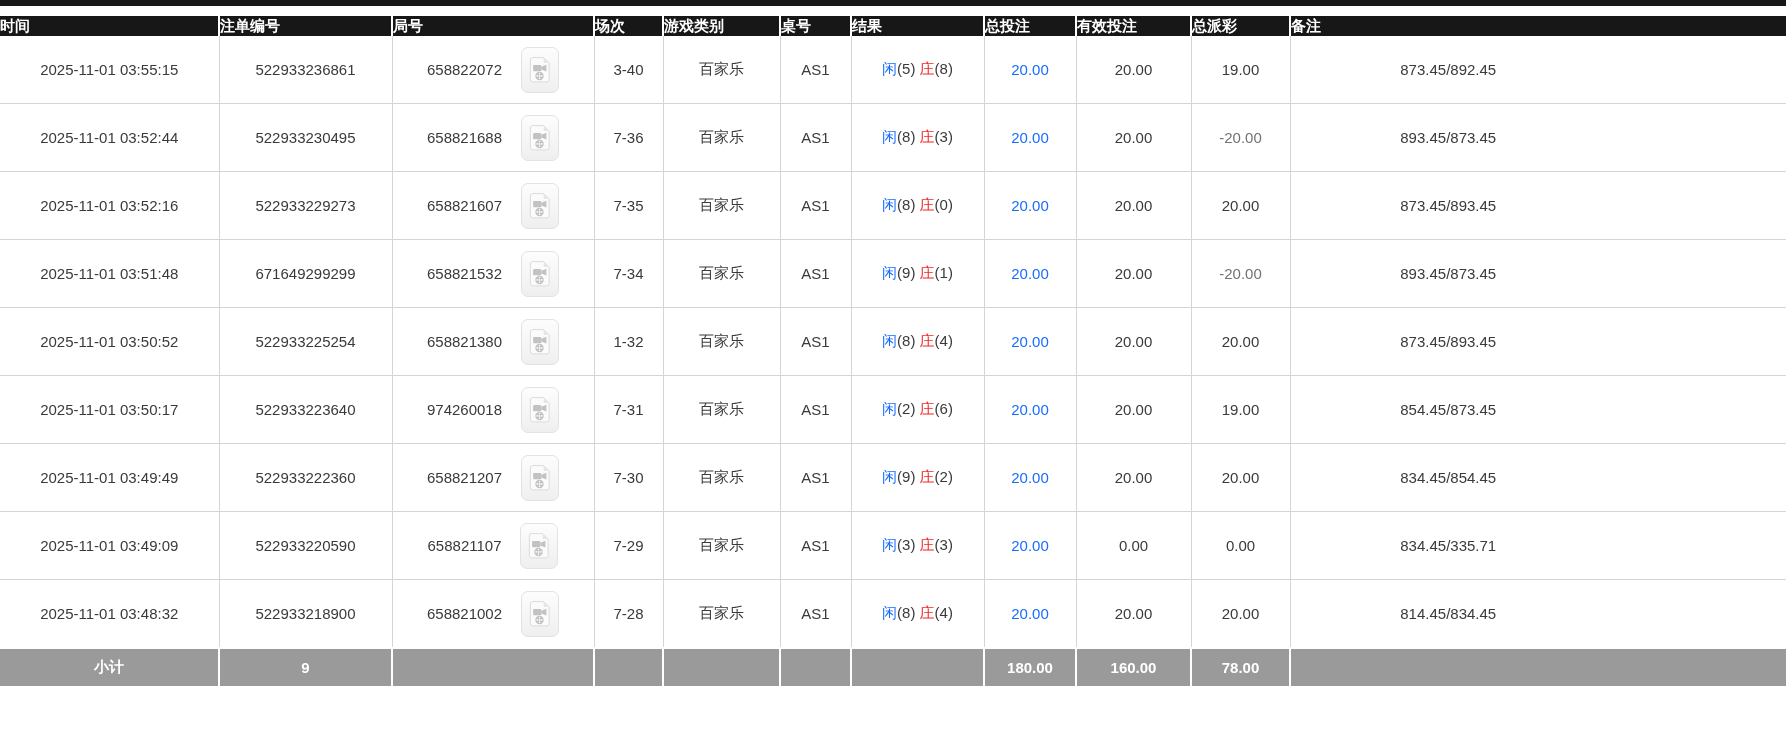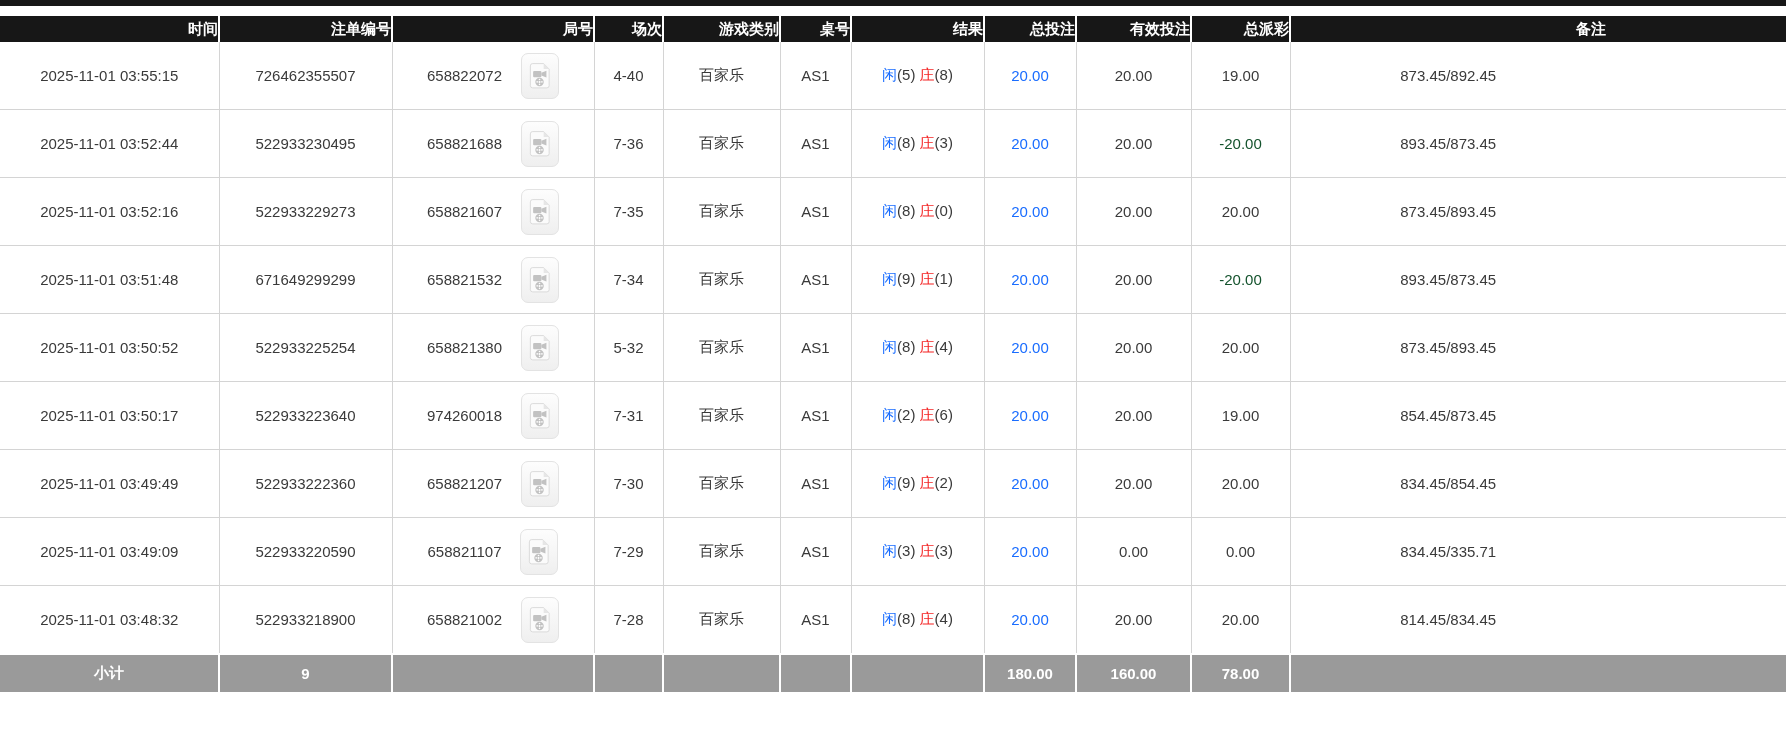--- a/index.html
+++ b/index.html
@@ -3,21 +3,21 @@
 <meta charset="utf-8">
 <style>
   html,body{margin:0;padding:0;background:#ffffff;}
   body{width:1791px;height:750px;overflow:hidden;font-family:"Liberation Sans",sans-serif;}
   .top-edge{width:1786px;height:6px;background:#171717;}
   .table-wrap{margin-top:10px;}
   table{border-collapse:collapse;width:1786px;table-layout:fixed;}
   
   thead th{
     background:#171717;color:#ffffff;font-weight:bold;font-size:15px;
-    height:26px;text-align:right;border-left:2px solid #ffffff;padding:0;
+    height:20px;text-align:left;border-left:2px solid #ffffff;padding:0;
   }
   thead th:first-child{border-left:none;}
   
   tbody td{
     height:67px;text-align:center;vertical-align:middle;font-size:15px;color:#3a3a3a;
     border:1px solid #d4d4d4;padding:0;background:#ffffff;white-space:nowrap;
   }
   tbody td:first-child{border-left:none;margin-top:23px;}
   tbody td:last-child{border-right:none;}
   tbody tr:first-child td{border-top:none;}
@@ -25,21 +25,21 @@
   tfoot td{
     background:#9a9a9a;color:#ffffff;font-weight:bold;font-size:15px;height:37px;
     text-align:center;border:2px solid #ffffff;padding:0;
   }
   tfoot td:first-child{border-left:none;}
   tfoot td:last-child{border-right:none;}
   .remark-cell{padding-right:180px !important;}
   th.remark-cell{padding-right:180px;}
   .blue{color:#1a6dff;}
   .red{color:#f42525;}
-  .neg{color:#14532d;}
+  .neg{color:#737373;}
   .result-pts{color:#3a3a3a;}
   .round-wrap{display:inline-flex;align-items:center;gap:19px;justify-content:center;}
   .video-btn{
     display:inline-flex;align-items:center;justify-content:center;
     width:38px;height:46px;border:1px solid #e3e3e3;border-radius:7px;
     background:linear-gradient(#fdfdfd,#efefef);cursor:pointer;padding:0;
   }
   a.bet-link{text-decoration:none;cursor:pointer;}
 </style>
 </head>
@@ -73,41 +73,41 @@
           <th>结果</th>
           <th>总投注</th>
           <th>有效投注</th>
           <th>总派彩</th>
           <th class="remark-cell">备注</th>
         </tr>
     </thead>
     <tbody id="table-body">
   <tr>
     <td>2025-11-01 03:55:15</td>
-    <td>726462355507</td>
+    <td>522933236861</td>
     <td>
       <span class="round-wrap">
         <span>658822072</span>
         <button class="video-btn">
           <svg width="22" height="27" viewBox="0 0 24 29" aria-hidden="true">
             <path d="M4 1.5h12l6 6v18a2.5 2.5 0 0 1-2.5 2.5H4A2.5 2.5 0 0 1 1.5 25.5V4A2.5 2.5 0 0 1 4 1.5z" fill="#fbfbfb" stroke="#d8d8d8"></path>
             <path d="M16 1.5l6 6h-6z" fill="#e6e6e6"></path>
             <rect x="4.5" y="9.5" width="9" height="7" rx="1.2" fill="#c2c2c2"></rect>
             <path d="M13.5 11.5l5.5-2.2v7.4l-5.5-2.2z" fill="#c2c2c2"></path>
             <circle cx="11.5" cy="21.5" r="4.6" fill="#c2c2c2"></circle>
             <circle cx="11.5" cy="21.5" r="1.1" fill="#ffffff"></circle>
             <circle cx="11.5" cy="18.9" r="0.9" fill="#ffffff"></circle>
             <circle cx="11.5" cy="24.1" r="0.9" fill="#ffffff"></circle>
             <circle cx="8.9" cy="21.5" r="0.9" fill="#ffffff"></circle>
             <circle cx="14.1" cy="21.5" r="0.9" fill="#ffffff"></circle>
           </svg>
         </button>
       </span>
     </td>
-    <td>4-40</td>
+    <td>3-40</td>
     <td>百家乐</td>
     <td>AS1</td>
     <td>
       <span class="blue">闲</span><span class="result-pts">(5)</span>
       <span class="red">庄</span><span class="result-pts">(8)</span>
     </td>
     <td>
       <a class="bet-link blue">20.00</a>
     </td>
     <td>20.00</td>
@@ -241,21 +241,21 @@
             <circle cx="11.5" cy="21.5" r="4.6" fill="#c2c2c2"></circle>
             <circle cx="11.5" cy="21.5" r="1.1" fill="#ffffff"></circle>
             <circle cx="11.5" cy="18.9" r="0.9" fill="#ffffff"></circle>
             <circle cx="11.5" cy="24.1" r="0.9" fill="#ffffff"></circle>
             <circle cx="8.9" cy="21.5" r="0.9" fill="#ffffff"></circle>
             <circle cx="14.1" cy="21.5" r="0.9" fill="#ffffff"></circle>
           </svg>
         </button>
       </span>
     </td>
-    <td>5-32</td>
+    <td>1-32</td>
     <td>百家乐</td>
     <td>AS1</td>
     <td>
       <span class="blue">闲</span><span class="result-pts">(8)</span>
       <span class="red">庄</span><span class="result-pts">(4)</span>
     </td>
     <td>
       <a class="bet-link blue">20.00</a>
     </td>
     <td>20.00</td>

